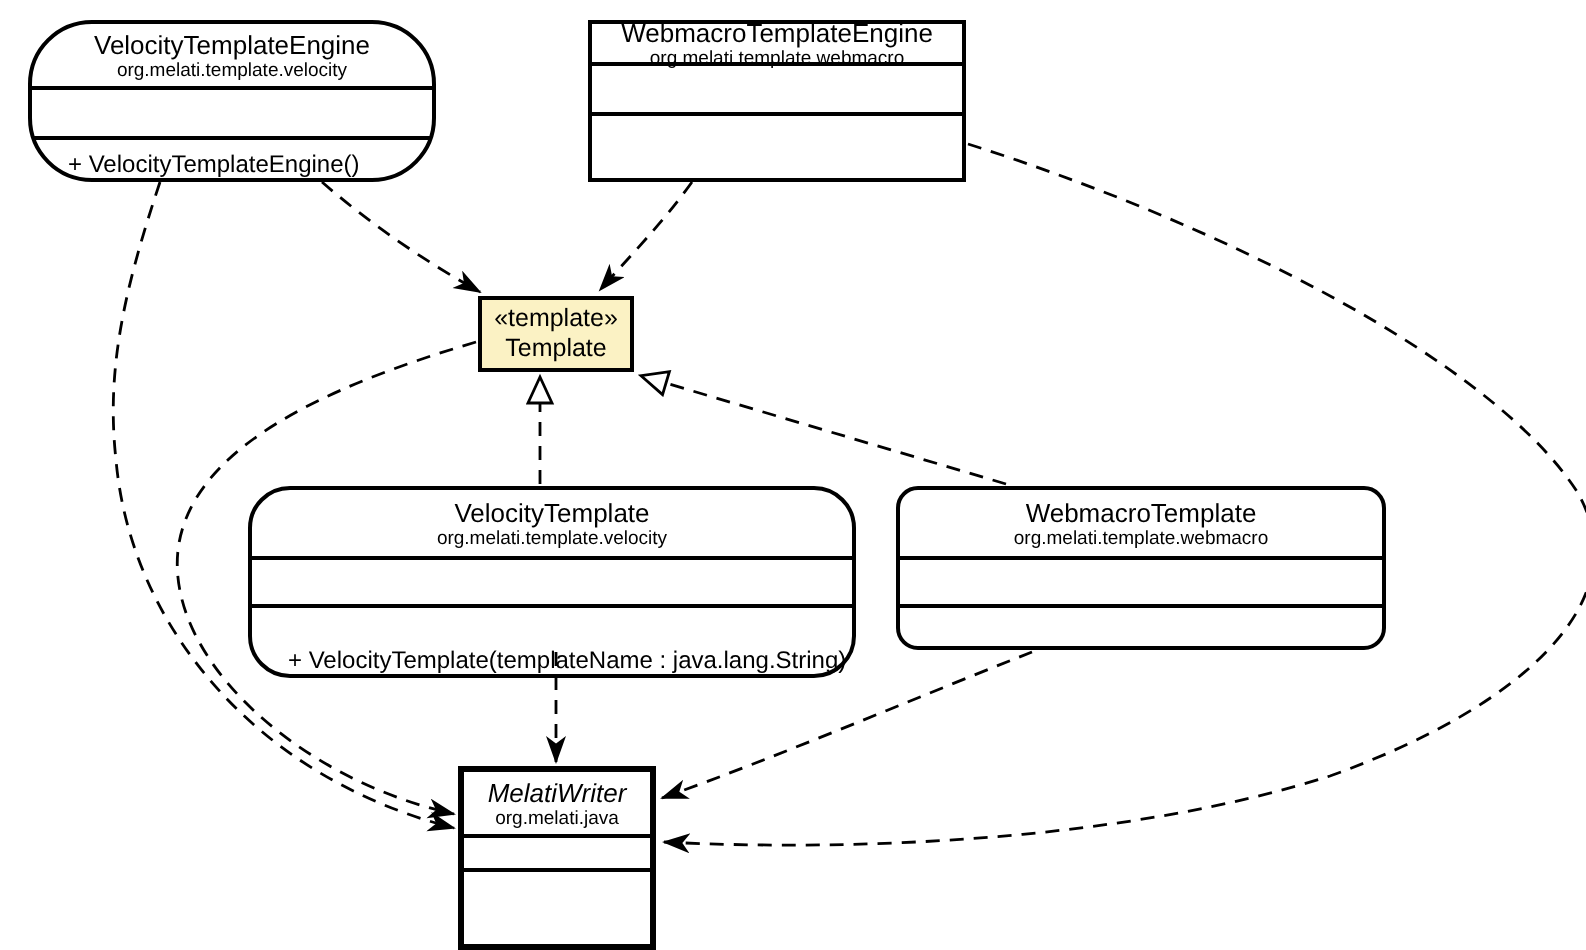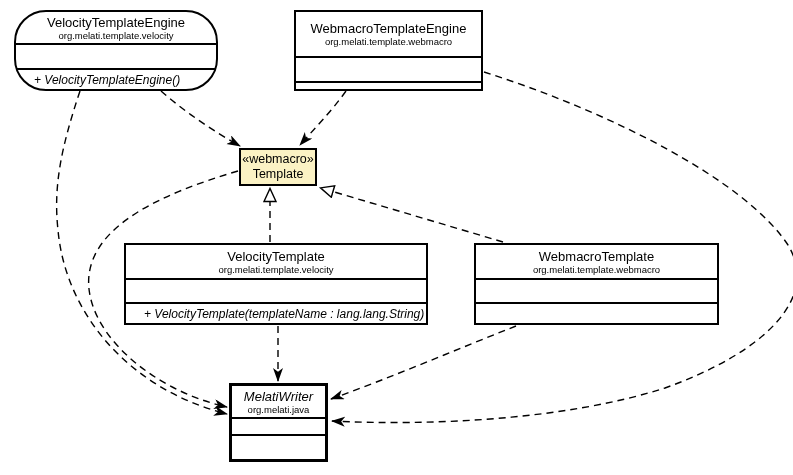--- a/index.html
+++ b/index.html
@@ -5,40 +5,40 @@
   html,body{margin:0;padding:0;background:#ffffff;}
   body{width:793px;height:475px;overflow:hidden;position:relative;
        font-family:"Liberation Sans","DejaVu Sans",sans-serif;color:#000;}
   #canvas{position:absolute;left:0;top:0;width:793px;height:475px;background:#fff;}
 
   .uml-class{position:absolute;background:#fff;border:2px solid #000;
              box-sizing:border-box;display:flex;flex-direction:column;}
   .comp-title{border-bottom:2px solid #000;display:flex;flex-direction:column;
               align-items:center;justify-content:center;flex:0 0 auto;box-sizing:border-box;}
   .comp-fields{border-bottom:2px solid #000;flex:0 0 auto;box-sizing:border-box;}
-  .comp-methods{flex:1 1 auto;display:flex;align-items:center;padding:0 18px;box-sizing:border-box;font-style:italic;}
+  .comp-methods{flex:1 1 auto;display:flex;align-items:flex-end;padding:0 18px;box-sizing:border-box;}
   .cls-name{font-size:13px;line-height:15px;white-space:nowrap;}
   .pkg{font-size:9.5px;line-height:11px;white-space:nowrap;}
   .method{font-size:12px;white-space:nowrap;}
 
   #box-vte{left:14px;top:10px;width:204px;height:81px;border-radius:32px;}
   #box-vte .comp-title{height:33px}   #box-vte .comp-fields{height:25px}
   #box-wte{left:294px;top:10px;width:189px;height:81px;}
-  #box-wte .comp-title{height:46px}   #box-wte .comp-fields{height:25px}
+  #box-wte .comp-title{height:21px}   #box-wte .comp-fields{height:25px}
 
   #box-template{left:239px;top:148px;width:78px;height:38px;background:#FBF2C4;
                 align-items:center;justify-content:center;}
   #box-template .cls-name{font-size:12.5px;line-height:15px;}
 
-  #box-vt{left:124px;top:243px;width:304px;height:82px;}
+  #box-vt{left:124px;top:243px;width:304px;height:96px;border-radius:21px;}
   #box-vt .comp-title{height:35px}    #box-vt .comp-fields{height:24px}
-  #box-wt{left:474px;top:243px;width:245px;height:82px;}
+  #box-wt{left:448px;top:243px;width:245px;height:82px;border-radius:11px;}
   #box-wt .comp-title{height:35px}    #box-wt .comp-fields{height:24px}
 
-  #box-mw{left:229px;top:383px;width:99px;height:79px;border-width:3px;}
+  #box-mw{left:229px;top:383px;width:99px;height:92px;border-width:3px;}
   #box-mw .comp-title{height:33px}    #box-mw .comp-fields{height:17px}
   #box-mw .cls-name{font-style:italic;}
 
   #edges{position:absolute;left:0;top:0;width:793px;height:475px;pointer-events:none;}
   .edge{stroke:#000;stroke-width:1.4;fill:none;stroke-dasharray:7,5;}
 </style>
 </head>
 <body>
 
 <div id="canvas">
@@ -56,32 +56,32 @@
 
   <div class="uml-class" id="box-wte">
     <div class="comp-title">
       <div class="cls-name">WebmacroTemplateEngine</div>
       <div class="pkg">org.melati.template.webmacro</div>
     </div>
     <div class="comp-fields"></div>
   </div>
 
   <div class="uml-class" id="box-template">
-    <div class="cls-name">«webmacro»</div>
+    <div class="cls-name">«template»</div>
     <div class="cls-name">Template</div>
   </div>
 
   <div class="uml-class" id="box-vt">
     <div class="comp-title">
       <div class="cls-name">VelocityTemplate</div>
       <div class="pkg">org.melati.template.velocity</div>
     </div>
     <div class="comp-fields"></div>
     <div class="comp-methods">
-      <div class="method">+ VelocityTemplate(templateName : lang.lang.String)</div>
+      <div class="method">+ VelocityTemplate(templateName : java.lang.String)</div>
     </div>
   </div>
 
   <div class="uml-class" id="box-wt">
     <div class="comp-title">
       <div class="cls-name">WebmacroTemplate</div>
       <div class="pkg">org.melati.template.webmacro</div>
     </div>
     <div class="comp-fields"></div>
   </div>

